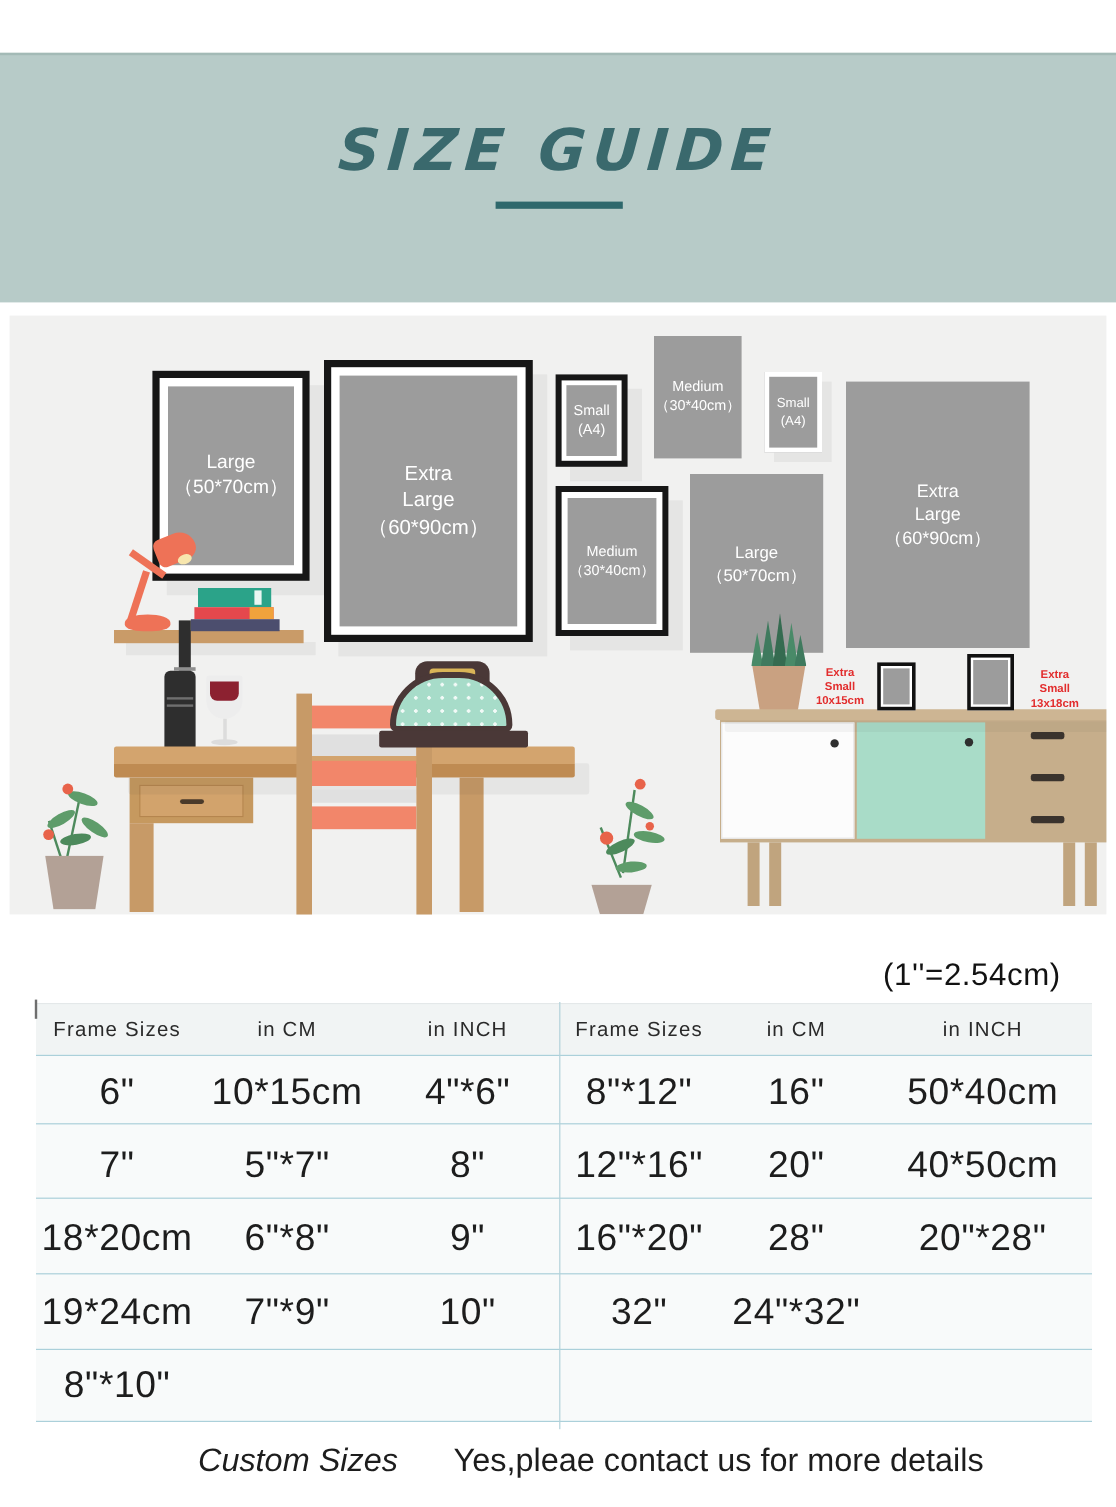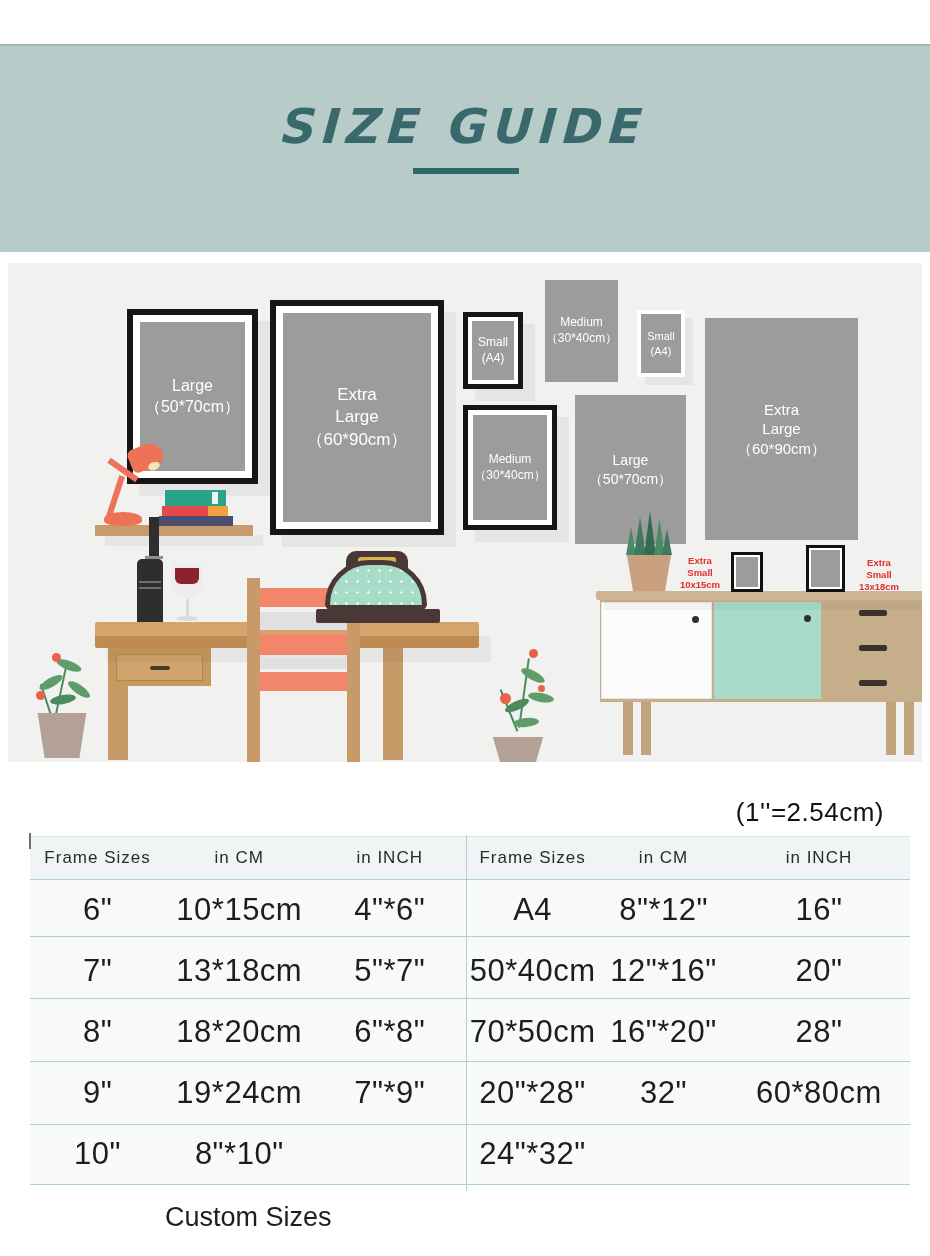--- a/index.html
+++ b/index.html
@@ -129,21 +129,21 @@
   #t-left{left:0;width:436px;grid-template-columns:31% 34% 35%;}
   #t-right{left:436px;width:444px;grid-template-columns:30% 29% 41%;}
   .t-half .th,.t-half .td{display:flex;align-items:center;justify-content:center;color:#1d1d1d;}
   .t-half .th{font-size:17px;letter-spacing:1px;color:#2a2a2a;}
   .t-half .td{font-size:31px;letter-spacing:.5px;}
   .hline{position:absolute;left:0;width:880px;height:1px;background:#abd0da;}
   .h1{top:42px;} .h2{top:99px;} .h3{top:161px;} .h4{top:224px;} .h5{top:287px;} .h6{top:347px;}
   .t-divider{position:absolute;left:436px;top:-2px;width:1px;height:356px;background:#b2d1da;}
   .t-tick{position:absolute;left:-1px;top:-4px;width:2px;height:16px;background:#6e6e6e;}
 
-  .footer-label{position:absolute;left:165px;top:1202px;font-size:27px;color:#1d1d1d;}
+  .footer-label{position:absolute;left:165px;top:1202px;font-size:27px;color:#1d1d1d;font-style:italic;}
   .footer-text{position:absolute;left:378px;top:1202px;font-size:27px;color:#1d1d1d;}
 </style>
 </head>
 <body>
 
 <div class="page">
 
   <div class="band">
     <div class="title">SIZE GUIDE</div>
     <div class="title-underline"></div>
@@ -304,54 +304,52 @@
   <div class="size-table">
     <div class="t-head-bg"></div>
     <div class="t-half" id="t-left">
         <div class="th">Frame Sizes</div>
         <div class="th">in CM</div>
         <div class="th">in INCH</div>
         <div class="td">6"</div>
         <div class="td">10*15cm</div>
         <div class="td">4"*6"</div>
         <div class="td">7"</div>
-        <div class="td">13*18cm</div>
         <div class="td">5"*7"</div>
         <div class="td">8"</div>
         <div class="td">18*20cm</div>
         <div class="td">6"*8"</div>
         <div class="td">9"</div>
         <div class="td">19*24cm</div>
         <div class="td">7"*9"</div>
         <div class="td">10"</div>
         <div class="td">8"*10"</div>
       </div>
     <div class="t-half" id="t-right">
         <div class="th">Frame Sizes</div>
         <div class="th">in CM</div>
         <div class="th">in INCH</div>
-        <div class="td">A4</div>
         <div class="td">8"*12"</div>
         <div class="td">16"</div>
         <div class="td">50*40cm</div>
         <div class="td">12"*16"</div>
         <div class="td">20"</div>
-        <div class="td">70*50cm</div>
+        <div class="td">40*50cm</div>
         <div class="td">16"*20"</div>
         <div class="td">28"</div>
         <div class="td">20"*28"</div>
         <div class="td">32"</div>
-        <div class="td">60*80cm</div>
         <div class="td">24"*32"</div>
       </div>
     <div class="hline h1"></div>
     <div class="hline h2"></div>
     <div class="hline h3"></div>
     <div class="hline h4"></div>
     <div class="hline h5"></div>
     <div class="hline h6"></div>
     <div class="t-divider"></div>
     <div class="t-tick"></div>
   </div>
 
   <div class="footer-label">Custom Sizes</div>
+  <div class="footer-text">Yes,pleae contact us for more details</div>
 
 </div>
 
 </body></html>

